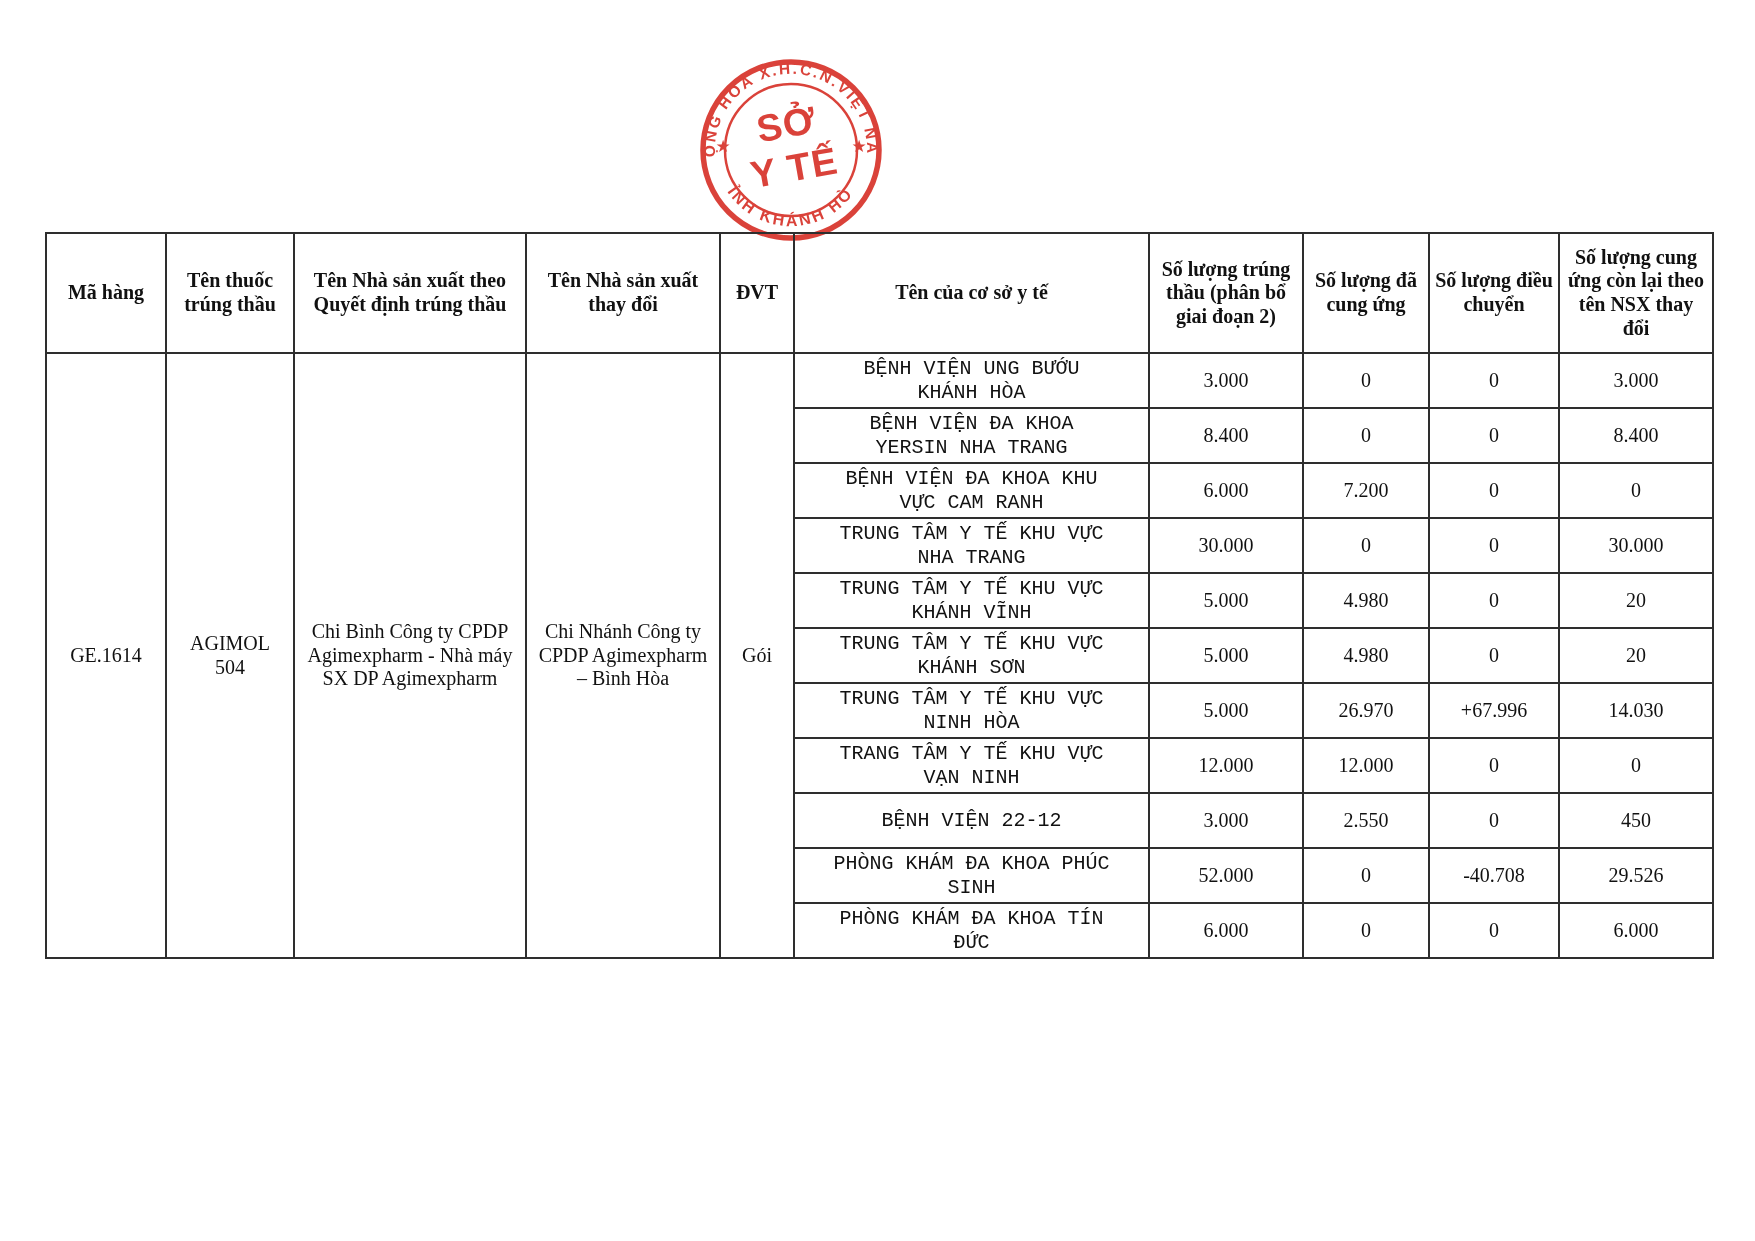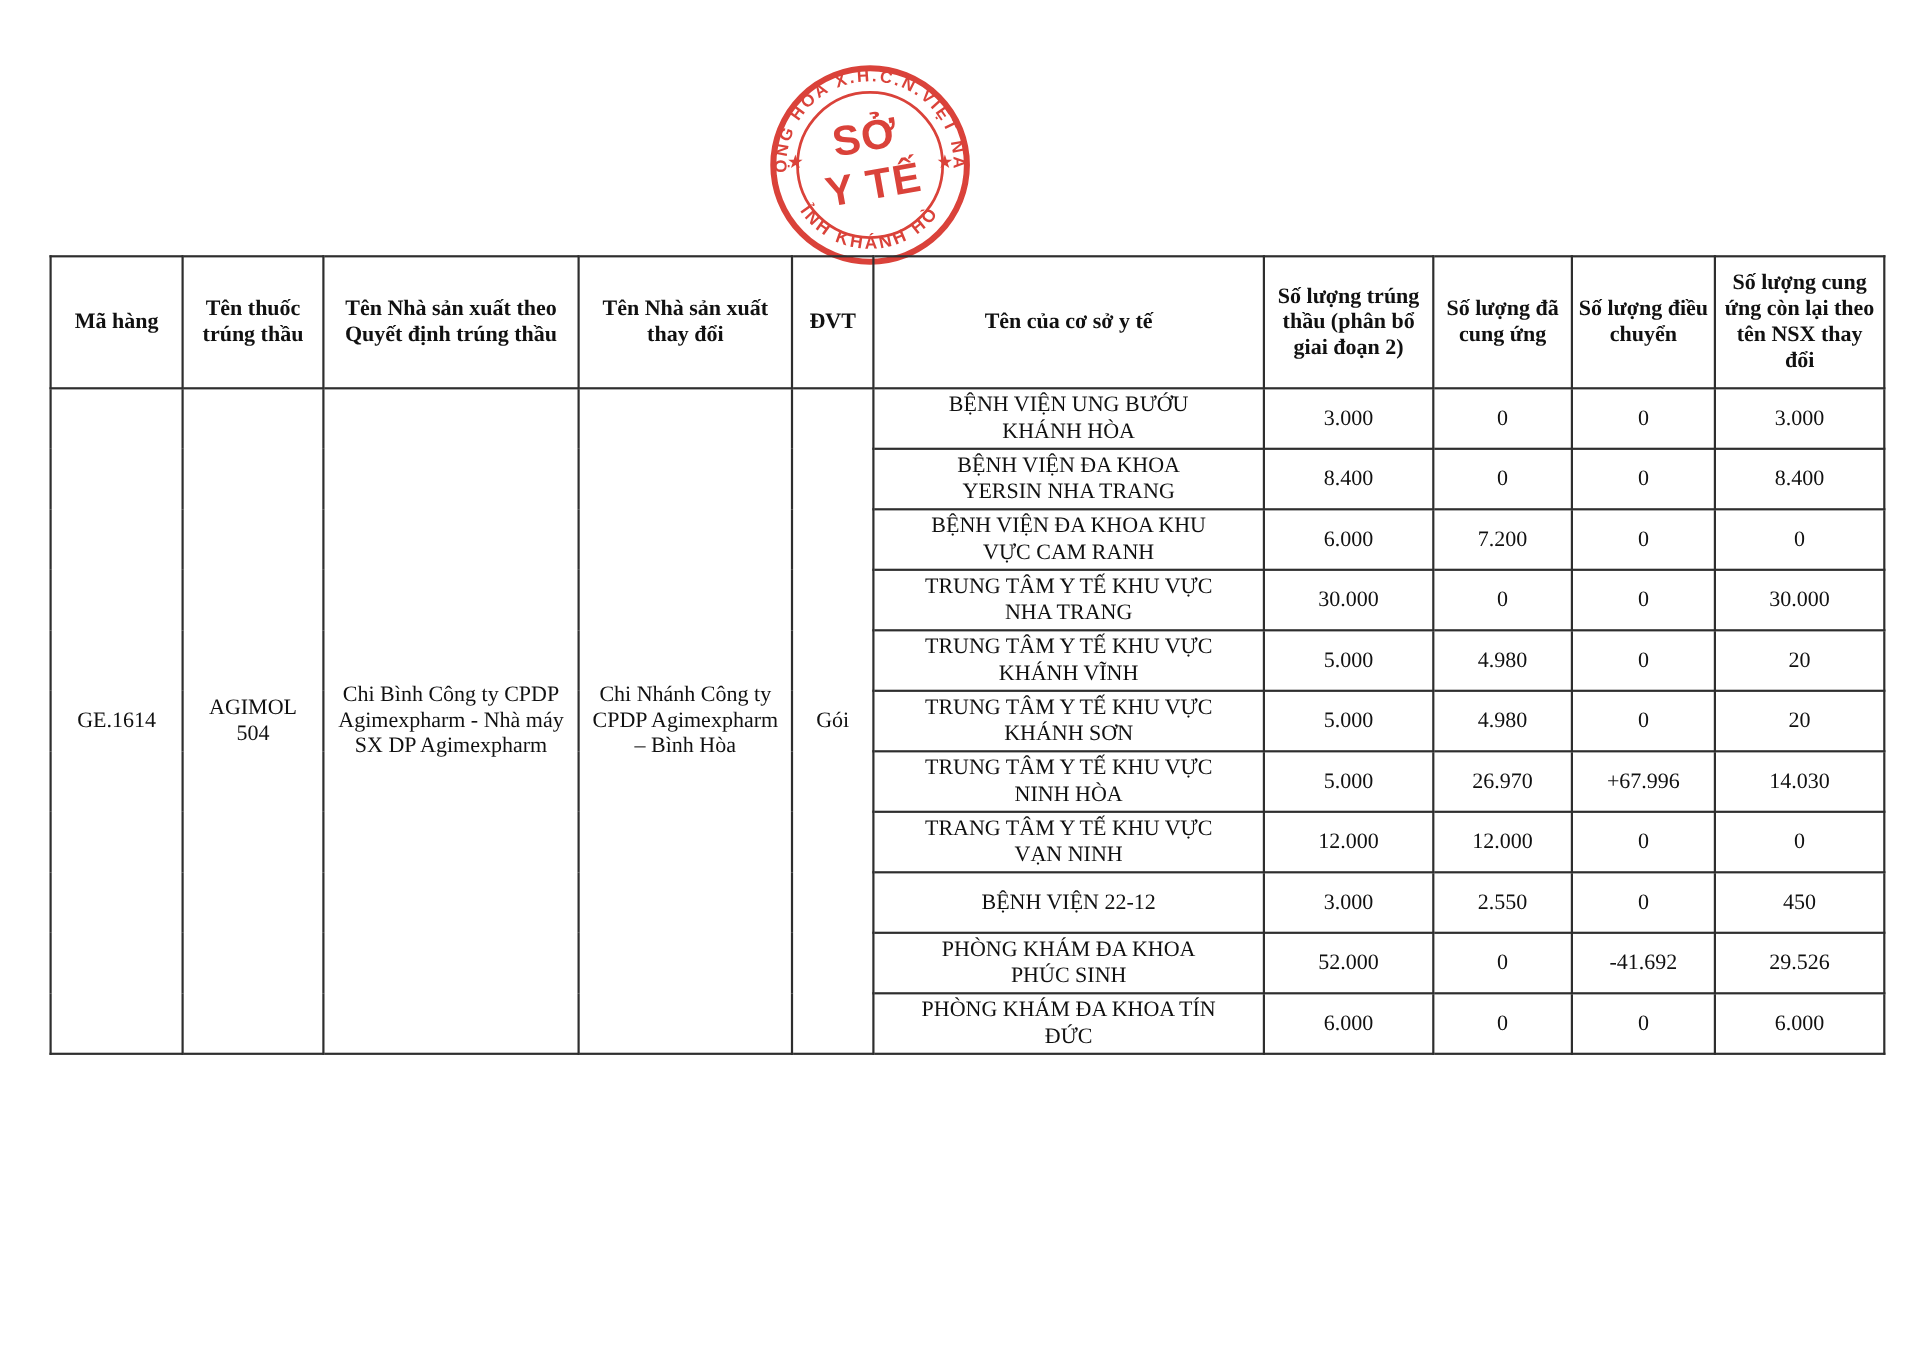--- a/index.html
+++ b/index.html
@@ -72,21 +72,21 @@
     line-height:1.18;
     padding:2px 5px;
     overflow:hidden;
   }
   .main-table thead th{
     font-weight:bold;
     height:114px;
     padding:2px 4px;
   }
   .main-table tbody tr{ height:55px; }
-  .main-table td.facility-cell{ padding:2px 38px; }
+  .main-table td.facility-cell{ padding:2px 38px;font-family:Liberation Mono, monospace; }
   .main-table td.span-cell{ padding:2px 10px; }
 </style>
 </head>
 <body>
 
 <div class="page">
 
 
   <svg class="stamp" viewBox="0 0 190 190">
     <circle cx="95" cy="95" r="88" fill="none" stroke-width="5.5" stroke="#d5281e"></circle>
@@ -202,21 +202,21 @@
         <td class="facility-cell">BỆNH VIỆN 22-12</td>
         <td>3.000</td>
         <td>2.550</td>
         <td>0</td>
         <td>450</td>
       </tr>
       <tr>
         <td class="facility-cell">PHÒNG KHÁM ĐA KHOA PHÚC SINH</td>
         <td>52.000</td>
         <td>0</td>
-        <td>-41.692</td>
+        <td>-40.708</td>
         <td>29.526</td>
       </tr>
       <tr>
         <td class="facility-cell">PHÒNG KHÁM ĐA KHOA TÍN ĐỨC</td>
         <td>6.000</td>
         <td>0</td>
         <td>0</td>
         <td>6.000</td>
       </tr>
     </tbody>

